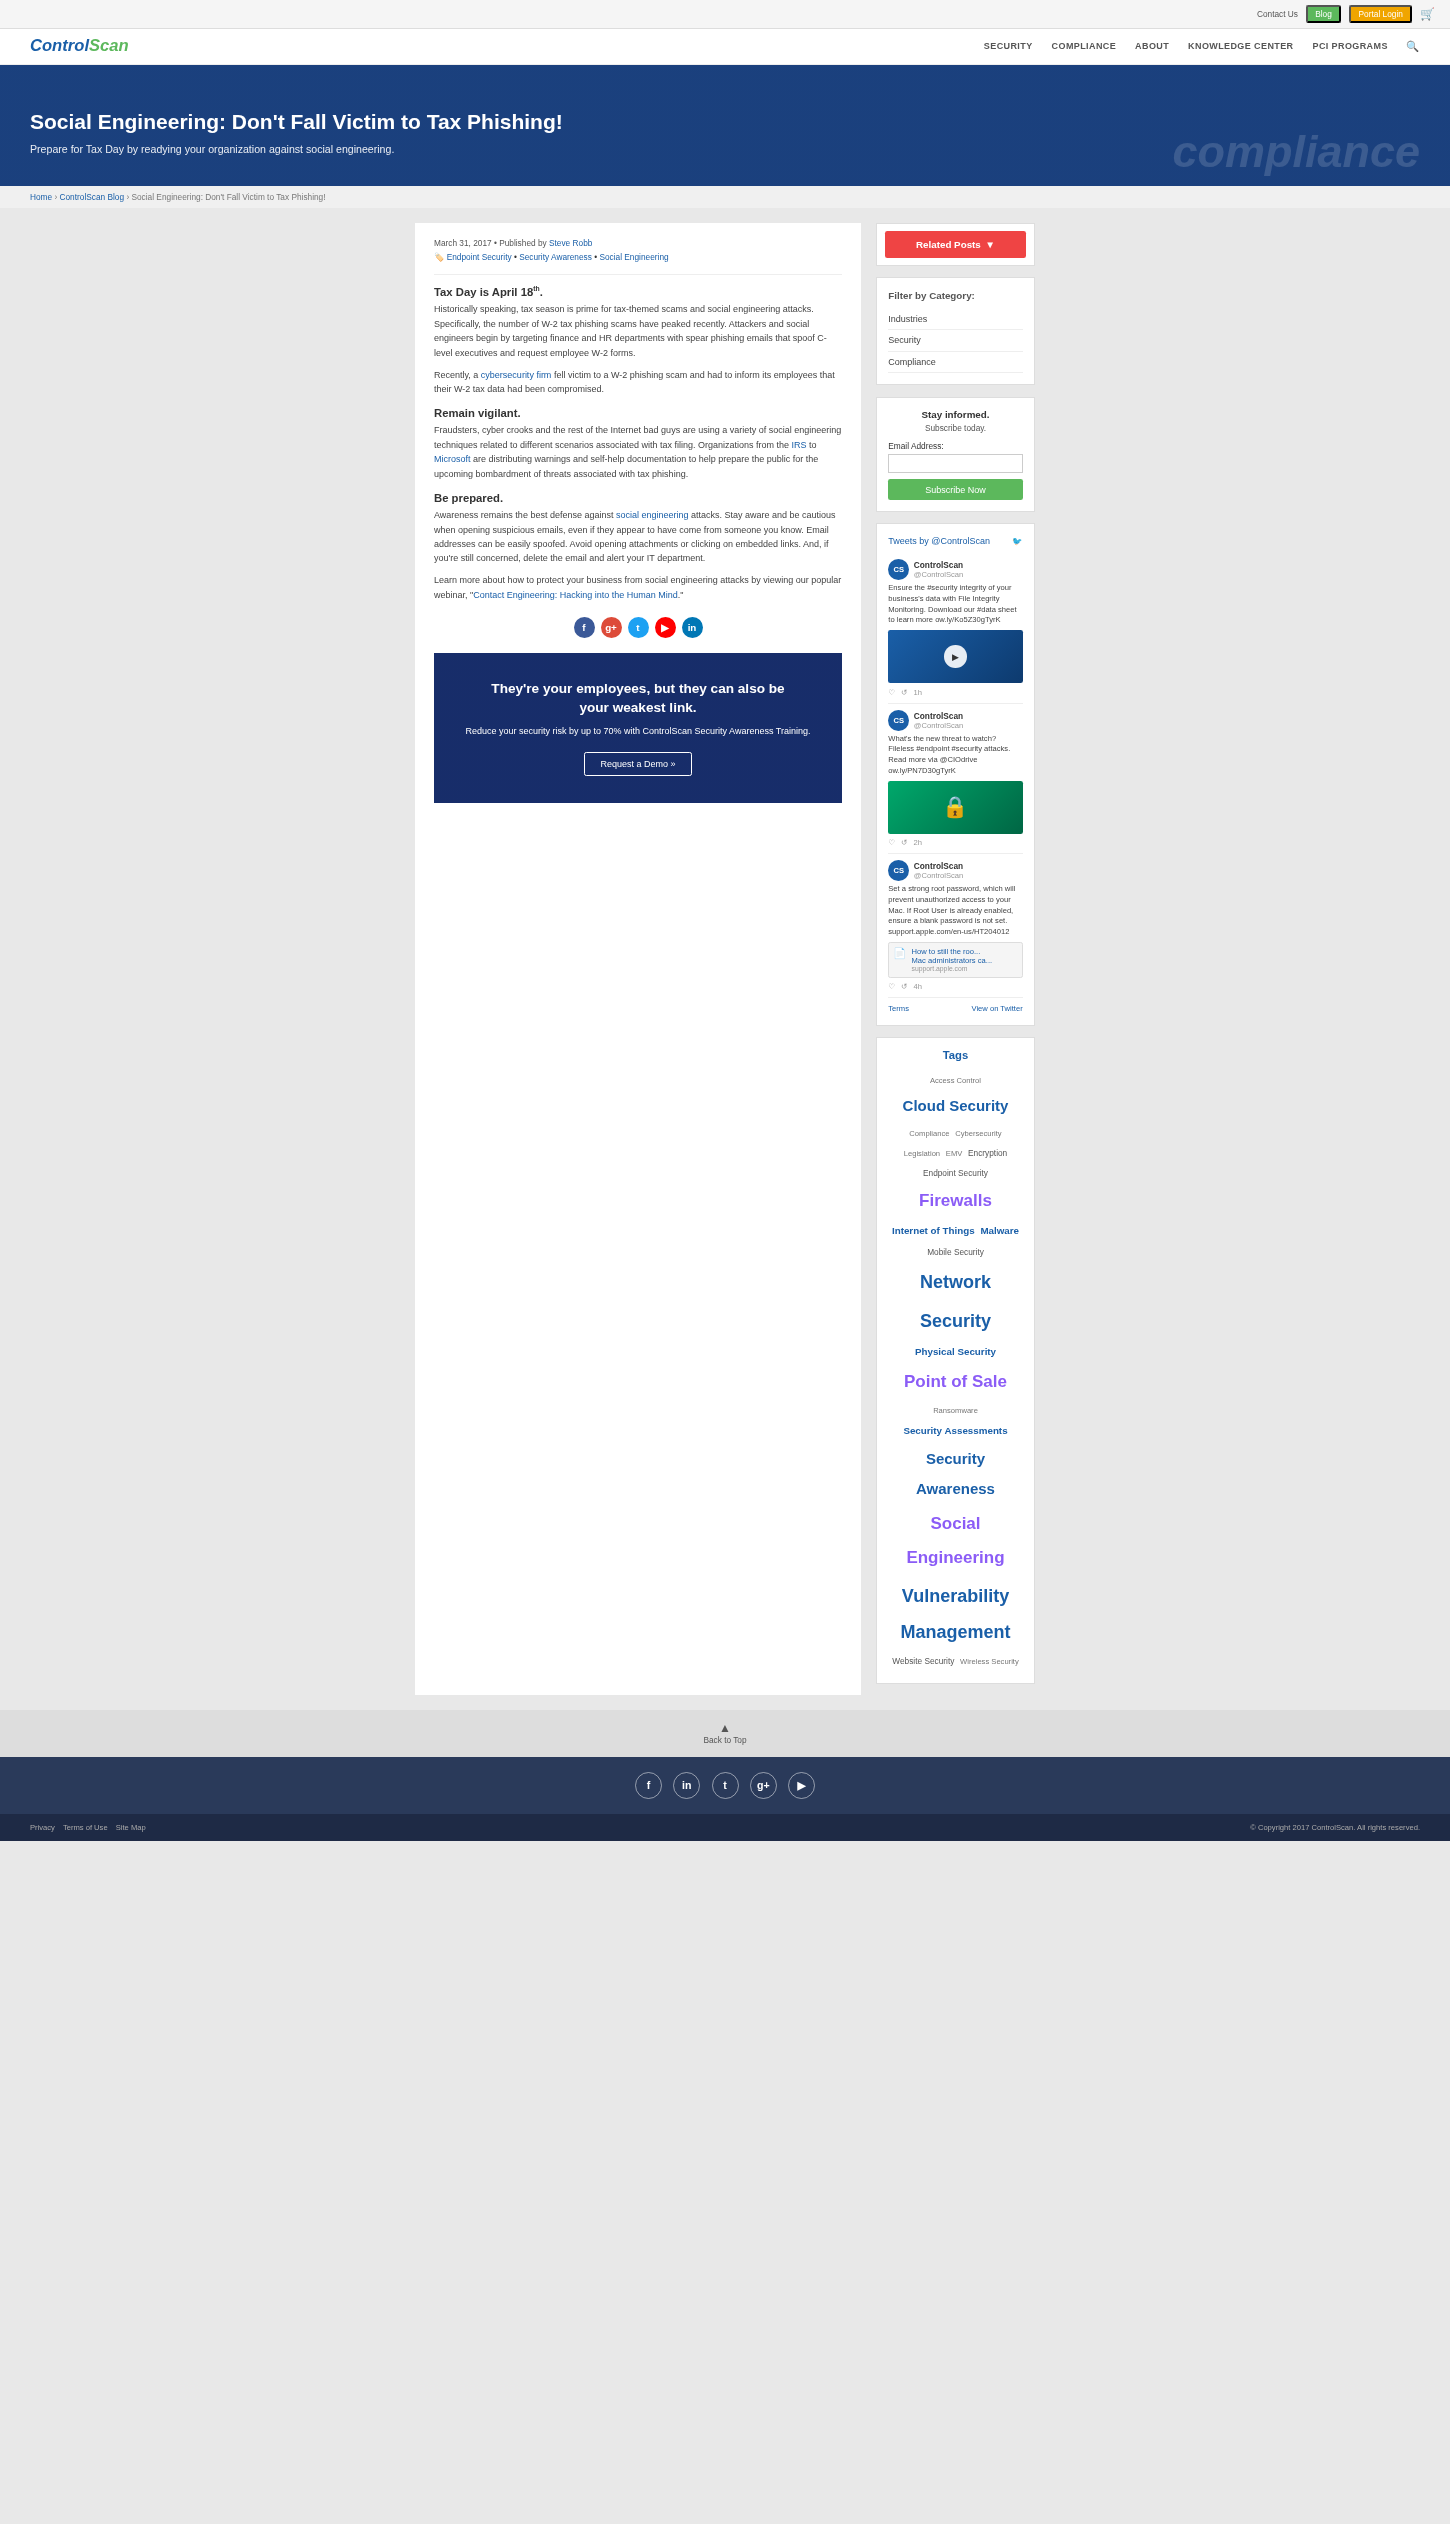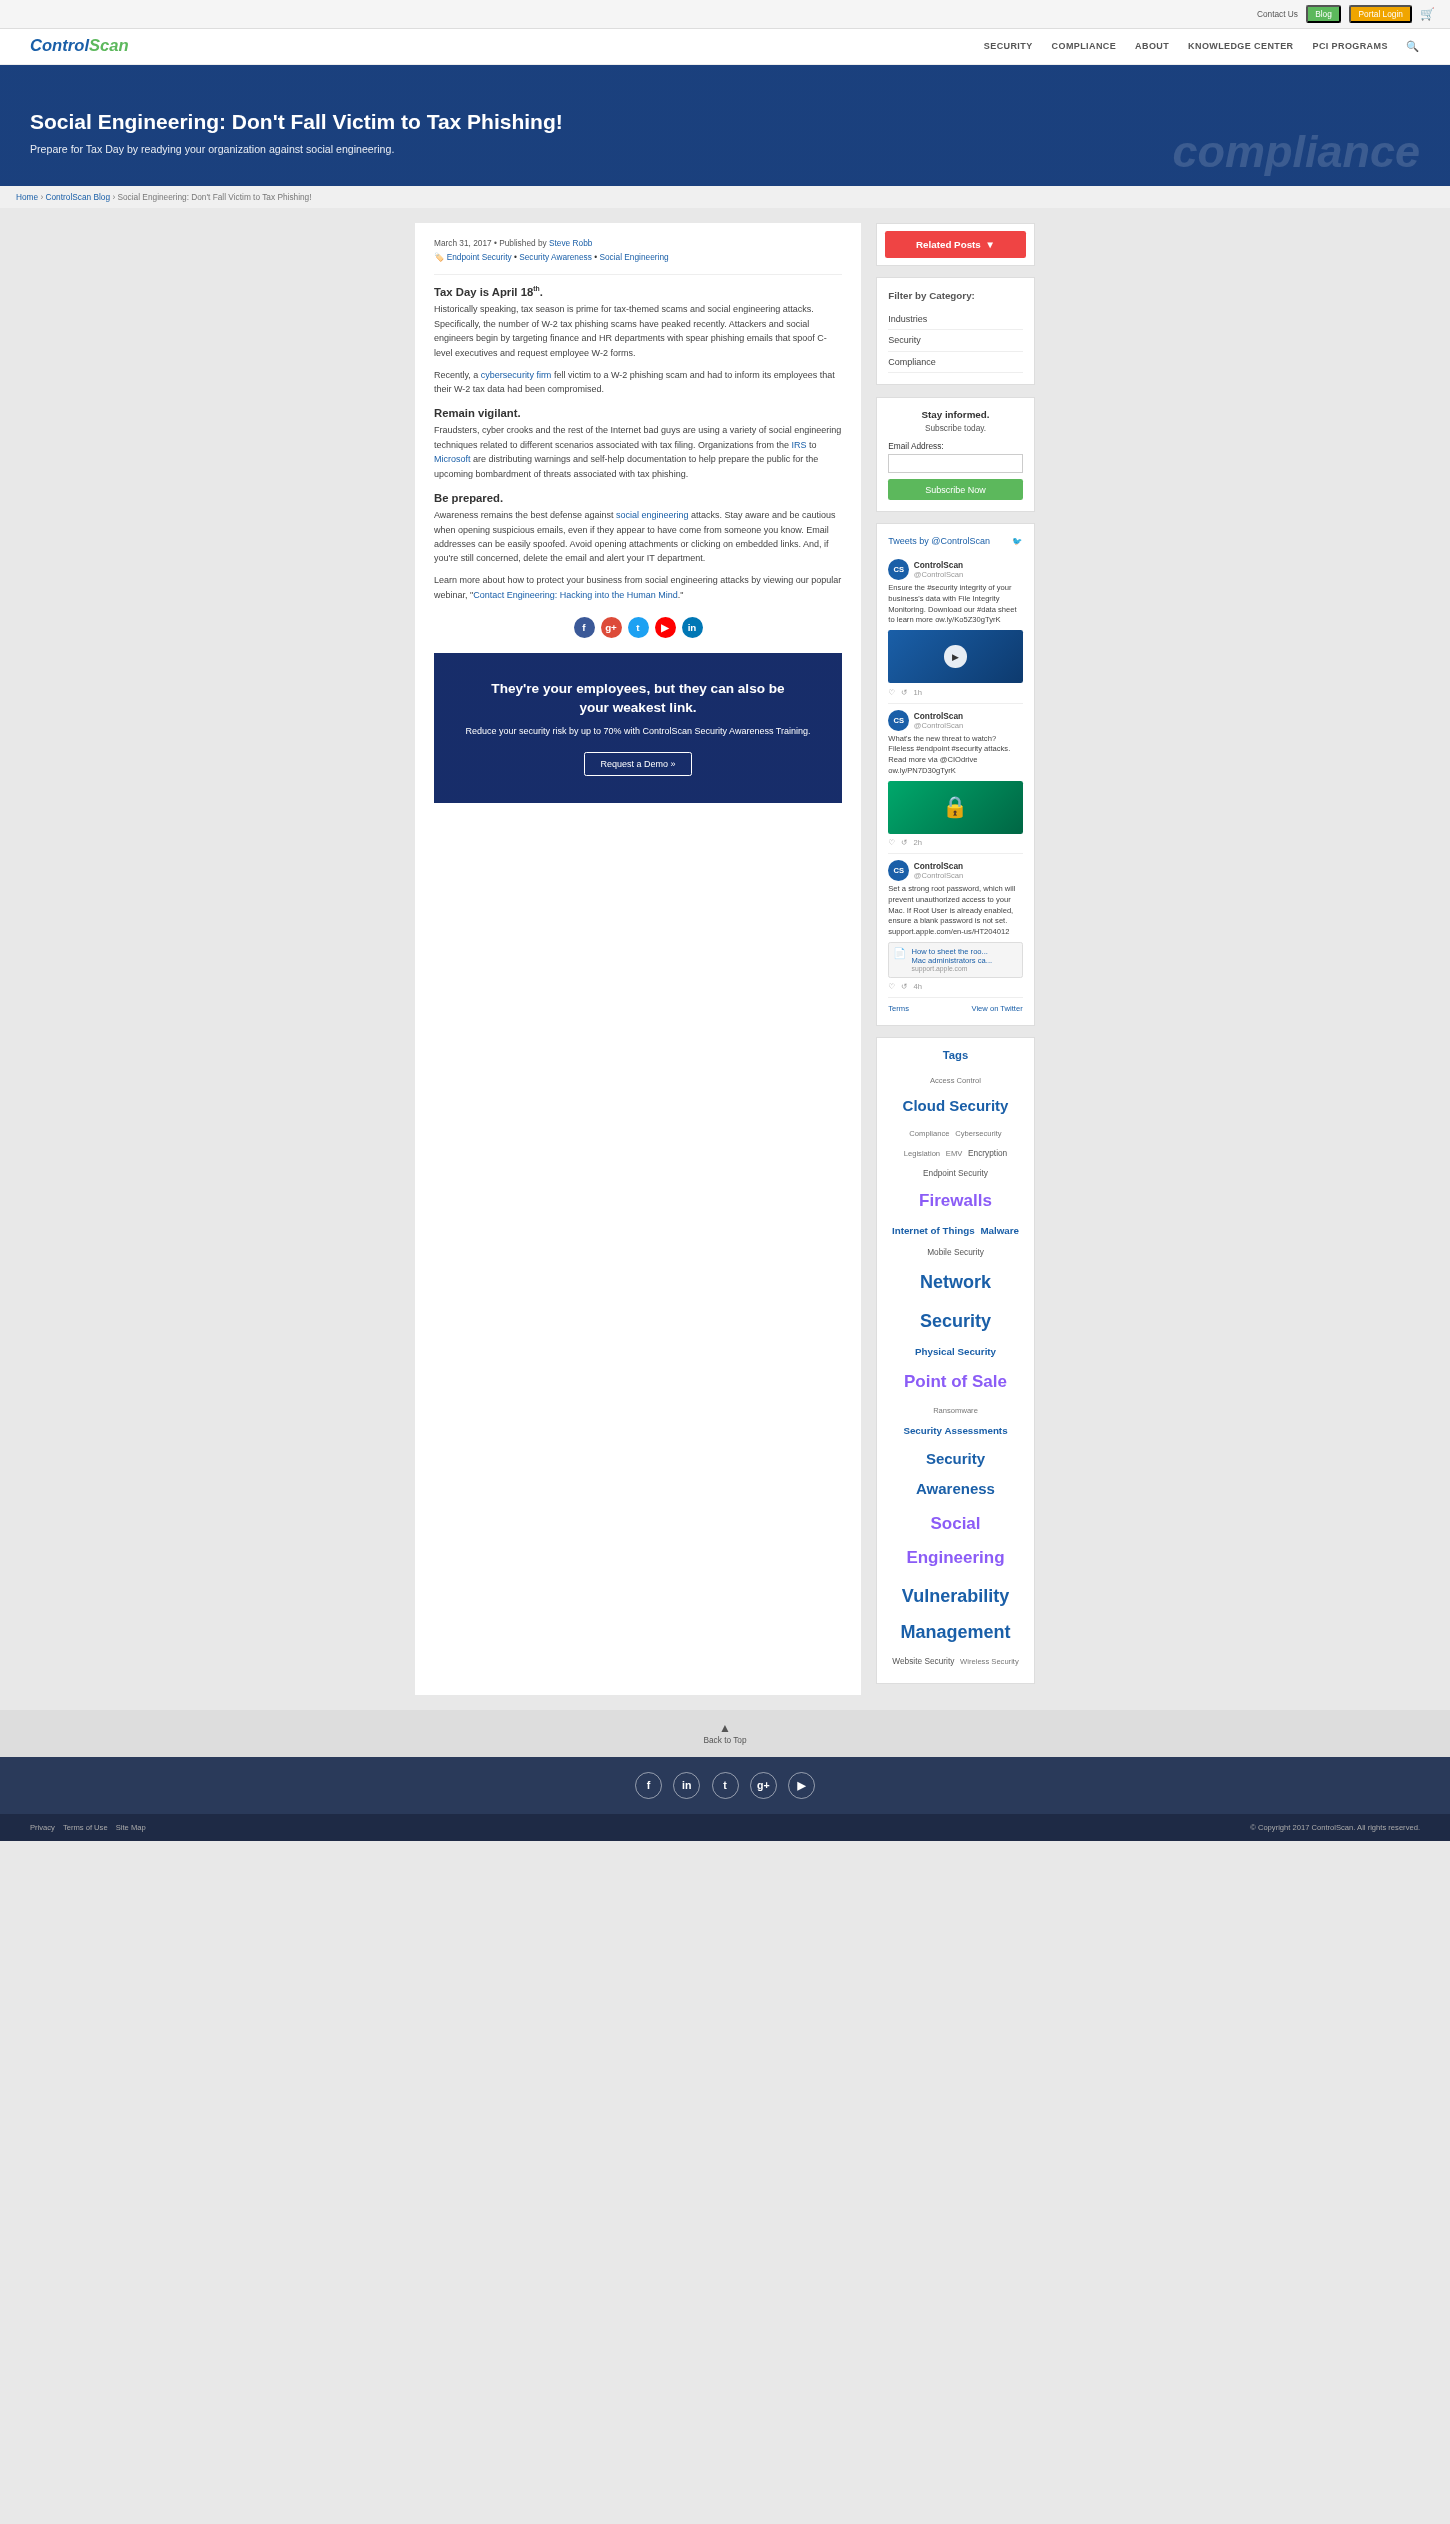--- a/index.html
+++ b/index.html
@@ -58,21 +58,21 @@
       min-height: 121px;
       position: relative;
       overflow: hidden;
     }
     .hero h1 { font-size: 21px; font-weight: bold; margin-bottom: 9px; }
     .hero p { font-size: 10.6px; opacity: 0.9; }
 
     
     .breadcrumb-bar {
       background: #f0f0f0;
-      padding: 6px 16px;
+      padding: 6px 30px;
       font-size: 8.3px;
       color: #777;
     }
     .breadcrumb-bar a { color: #1a5fa8; text-decoration: none; }
 
     
     .main-container {
       max-width: 650px;
       margin: 15px auto;
       display: flex;
@@ -435,21 +435,21 @@
           <div class="tweet-avatar">CS</div>
           <div>
             <div class="tweet-name">ControlScan</div>
             <div class="tweet-handle">@ControlScan</div>
           </div>
         </div>
         <div class="tweet-text">Set a strong root password, which will prevent unauthorized access to your Mac. If Root User is already enabled, ensure a blank password is not set. support.apple.com/en-us/HT204012</div>
         <div class="tweet-link-preview">
           <span class="tweet-link-icon">📄</span>
           <div>
-            <div class="tweet-link-text">How to sheet the roo...</div>
+            <div class="tweet-link-text">How to still the roo...</div>
             <div class="tweet-link-text">Mac administrators ca...</div>
             <div class="tweet-link-domain">support.apple.com</div>
           </div>
         </div>
         <div class="tweet-actions">
           <span>♡</span>
           <span>↺</span>
           <span>4h</span>
         </div>
       </div>

